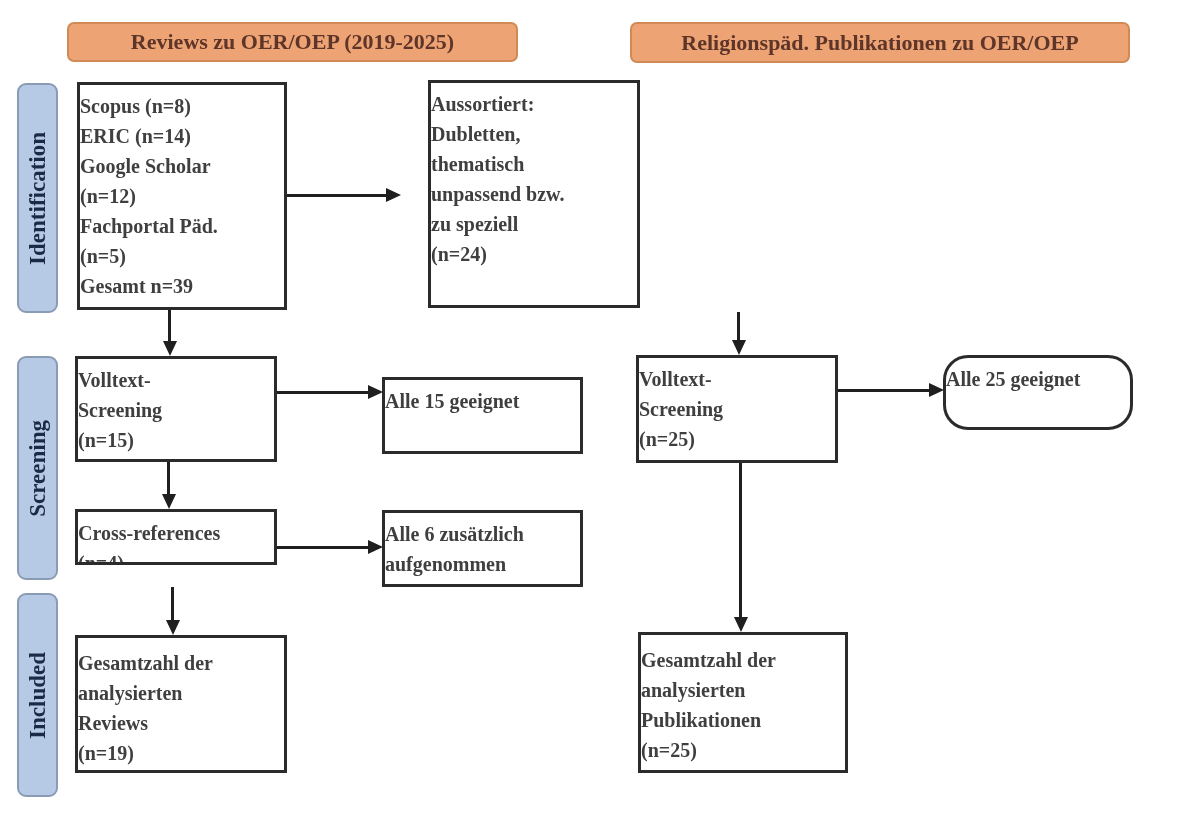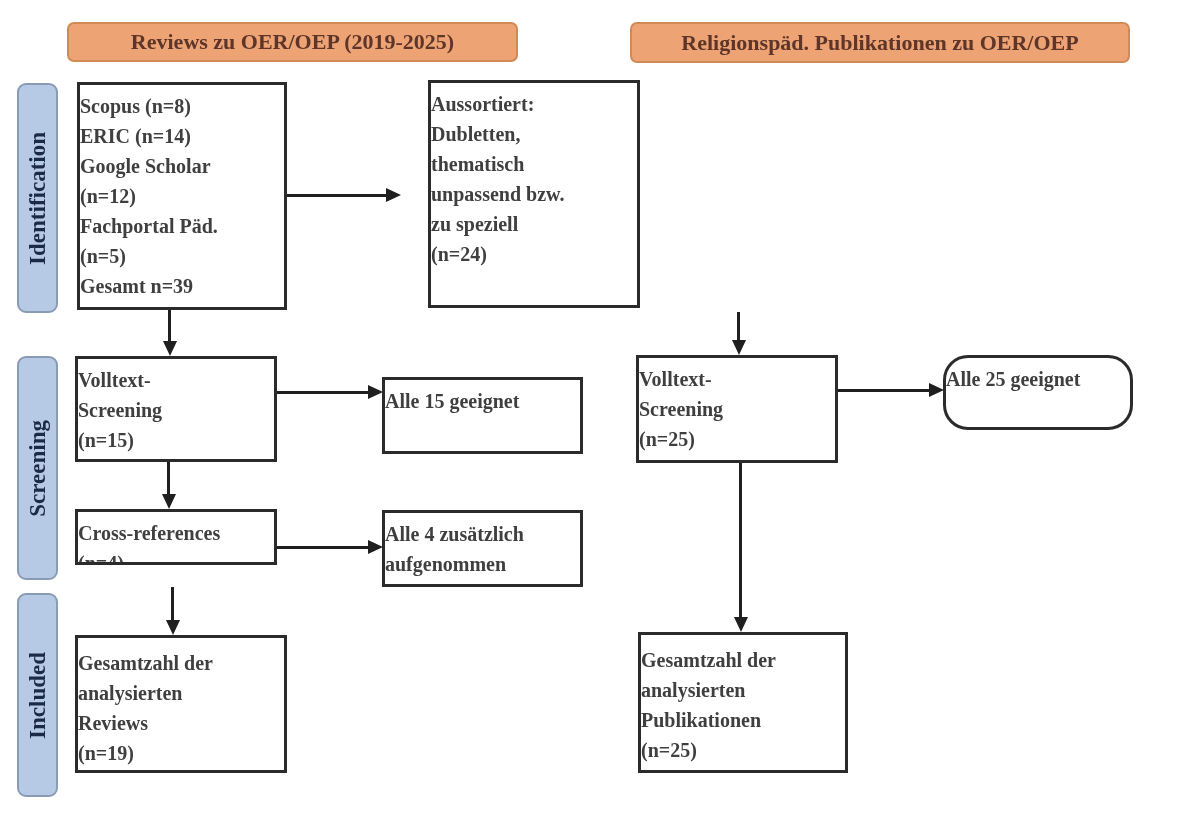--- a/index.html
+++ b/index.html
@@ -144,21 +144,21 @@
 thematisch
 unpassend bzw.
 zu speziell
 (n=24)</div>
   <div class="fbox b-l-ft">Volltext-
 Screening
 (n=15)</div>
   <div class="fbox b-l-ftr">Alle 15 geeignet</div>
   <div class="fbox b-l-cr">Cross-references
 (n=4)</div>
-  <div class="fbox b-l-crr">Alle 4 zusätzlich
+  <div class="fbox b-l-crr">Alle 6 zusätzlich
 aufgenommen</div>
   <div class="fbox b-l-tot">Gesamtzahl der
 analysierten
 Reviews
 (n=19)</div>
 
   <div class="fbox b-r-ft">Volltext-
 Screening
 (n=25)</div>
   <div class="fbox b-r-ftr">Alle 25 geeignet</div>

